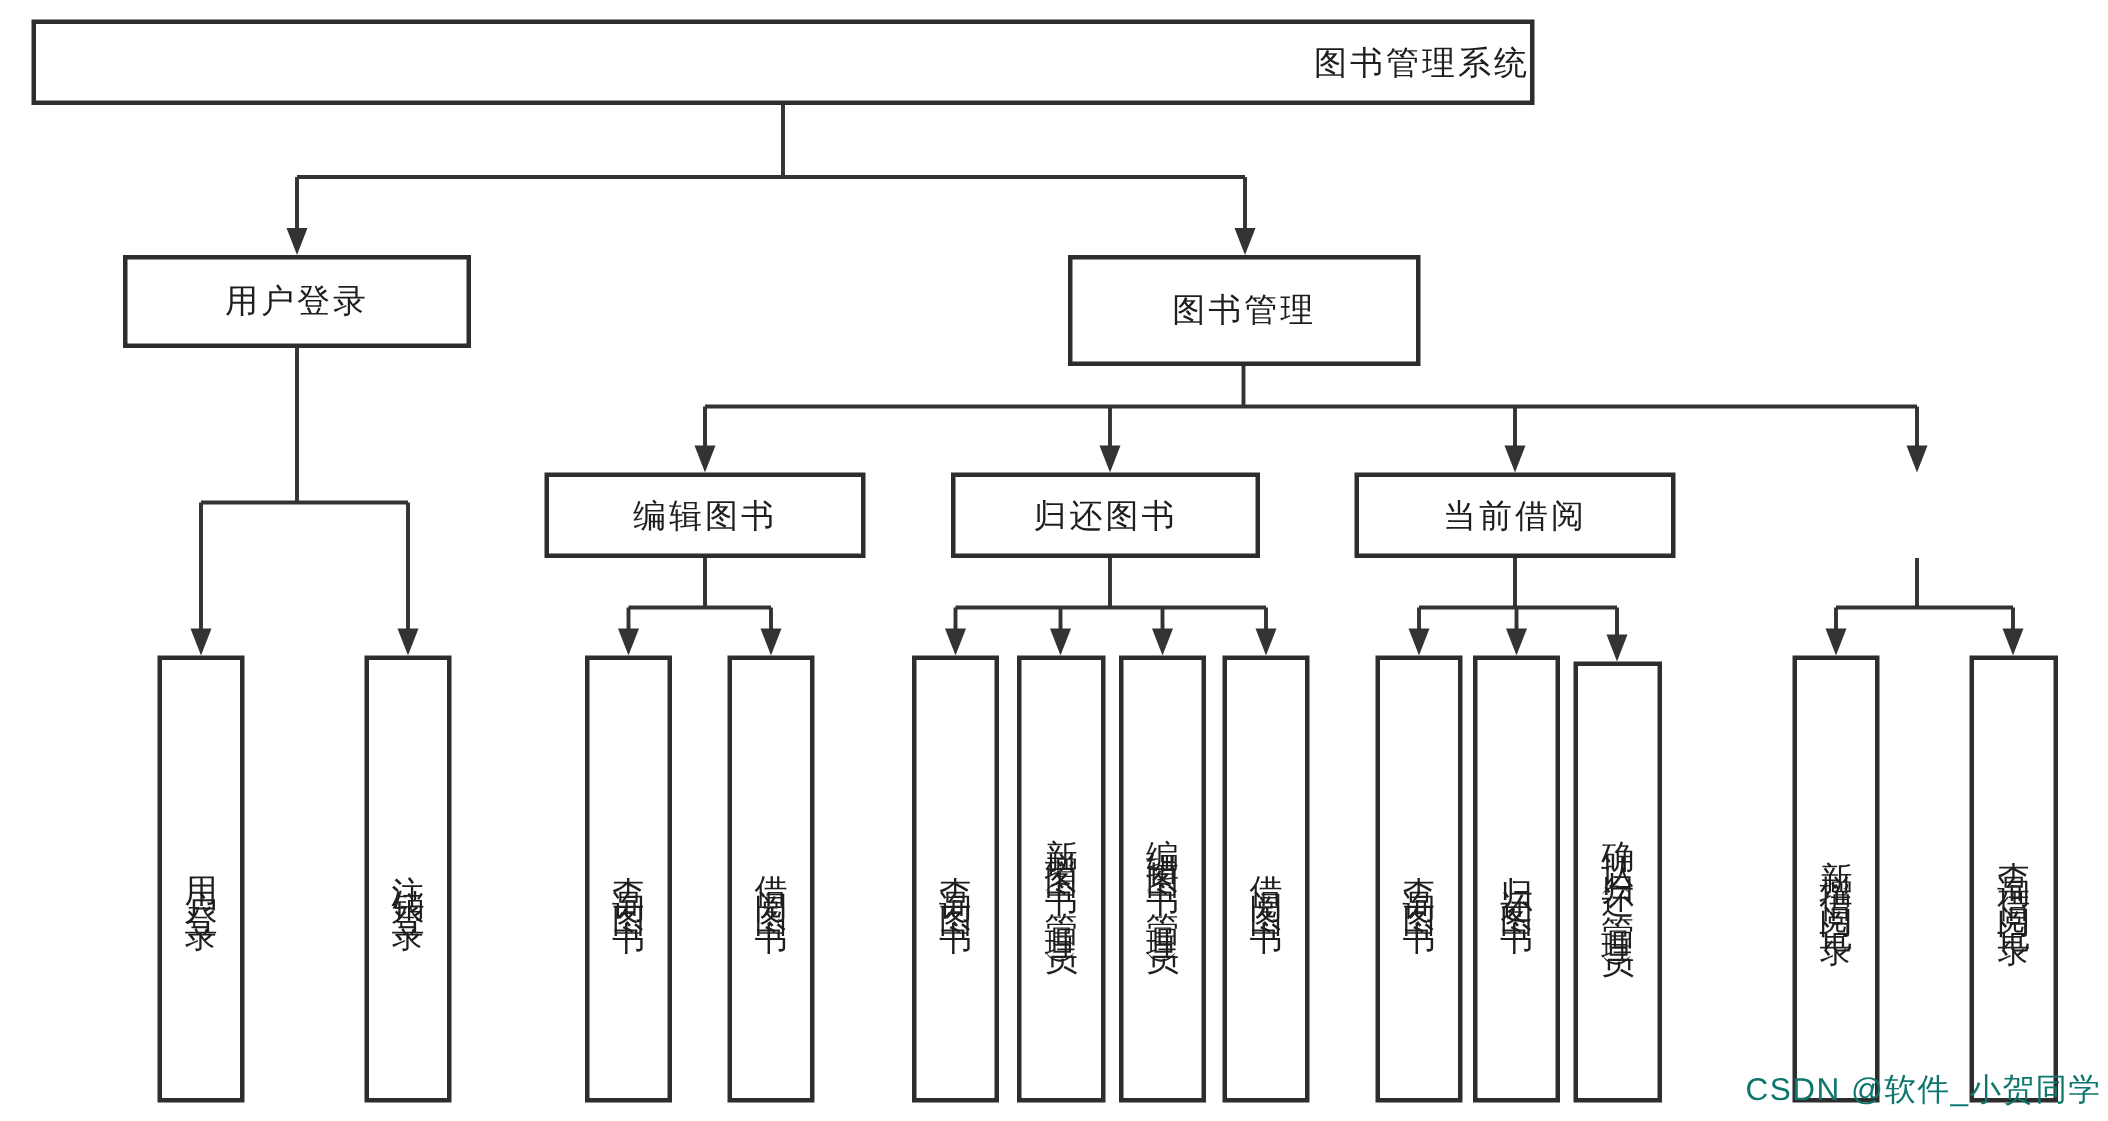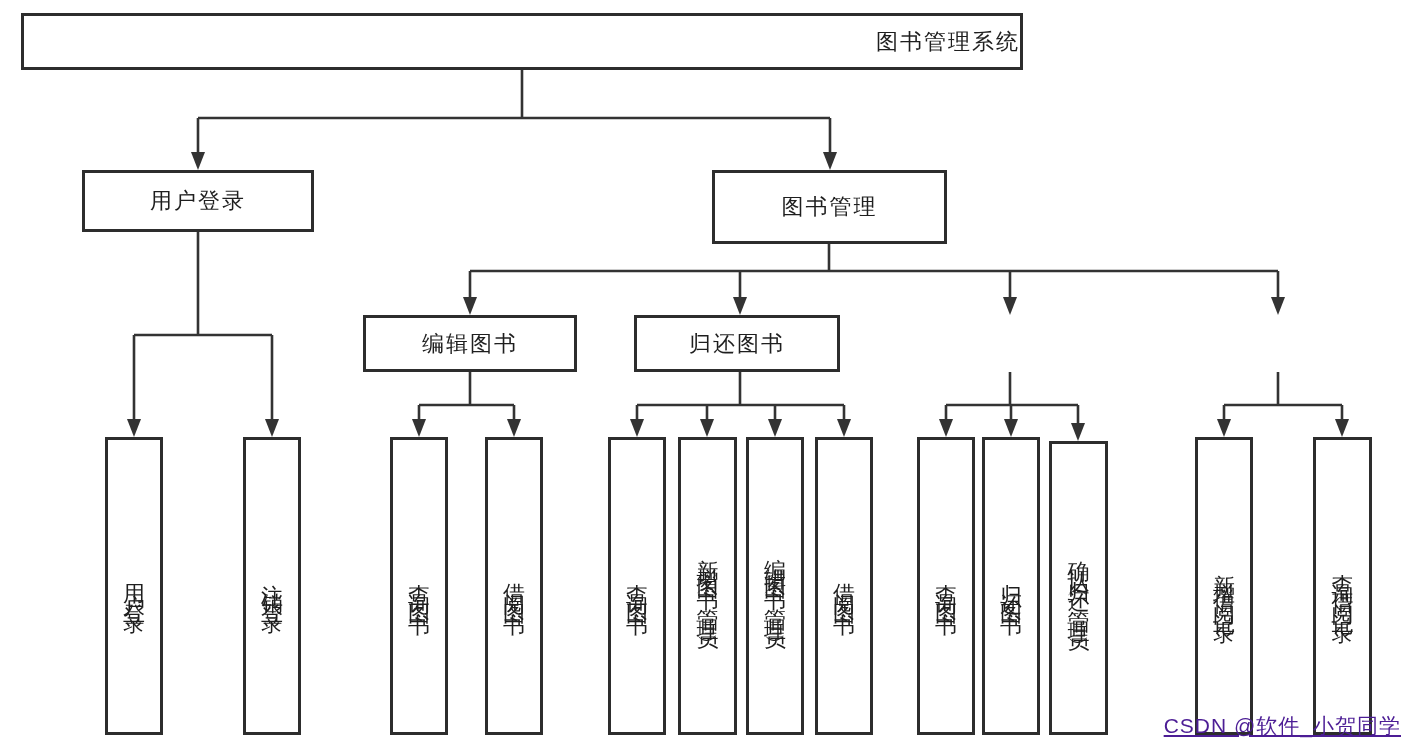--- a/index.html
+++ b/index.html
@@ -14,21 +14,21 @@
     position:absolute;box-sizing:border-box;border:3px solid #2d2d2d;background:#ffffff;
     display:flex;align-items:center;justify-content:center;text-align:center;
   }
   .node .lbl{font-size:22px;line-height:1;letter-spacing:2px;white-space:nowrap;}
   .node.vert .lbl{
     writing-mode:vertical-rl;text-orientation:mixed;
     letter-spacing:10px;white-space:normal;line-height:1;
   }
   .watermark{
     position:absolute;right:4px;top:712px;font-size:21px;letter-spacing:1px;
-    color:#4c1d95;white-space:nowrap;text-decoration:underline;
+    color:#0f766e;white-space:nowrap;
   }
 </style>
 </head>
 <body>
 
 <div class="canvas">
 
   <svg class="edges" viewBox="0 0 1405 747">
     <g>
       <path d="M522,70 V118 M198,118 H830 M198,118 V154 M830,118 V154"></path>
@@ -82,20 +82,23 @@
   <div class="node" style="left:712px;top:170px;width:235px;height:74px;">
     <span class="lbl">图书管理</span>
   </div>
 
   <div class="node" style="left:363px;top:315px;width:214px;height:57px;">
     <span class="lbl">编辑图书</span>
   </div>
   <div class="node" style="left:634px;top:315px;width:206px;height:57px;">
     <span class="lbl">归还图书</span>
   </div>
+  <div class="node" style="left:903px;top:315px;width:214px;height:57px;">
+    <span class="lbl">当前借阅</span>
+  </div>
 
   <div class="node vert" style="left:105px;top:437px;width:58px;height:298px;">
     <span class="lbl">用户登录</span>
   </div>
   <div class="node vert" style="left:243px;top:437px;width:58px;height:298px;">
     <span class="lbl">注销登录</span>
   </div>
 
   <div class="node vert" style="left:390px;top:437px;width:58px;height:298px;">
     <span class="lbl">查询图书</span>

